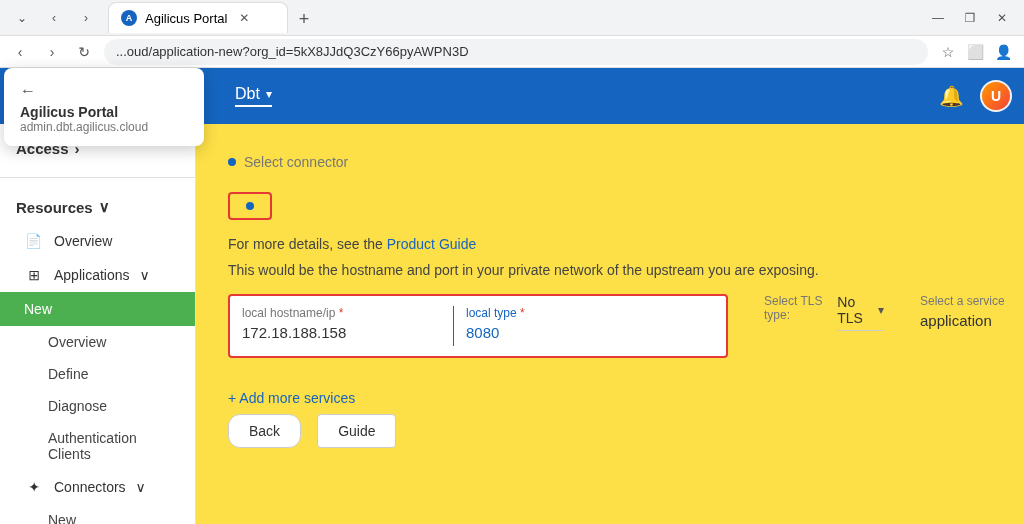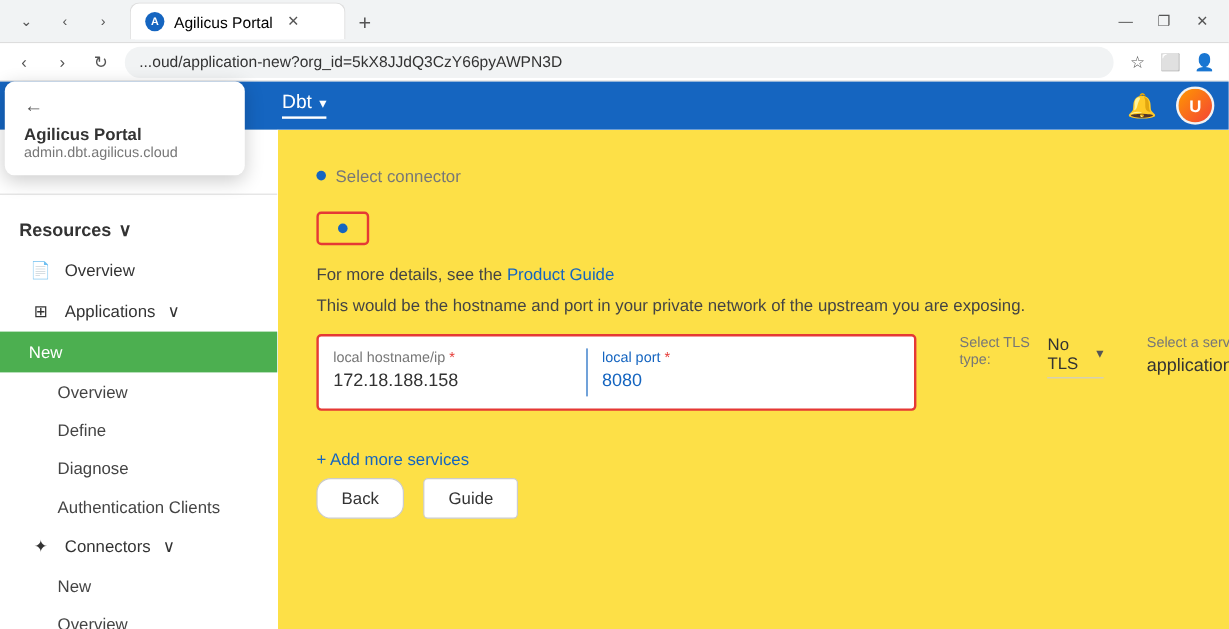--- a/index.html
+++ b/index.html
@@ -146,21 +146,21 @@
     
     .app {
       display: flex;
       flex-direction: column;
       height: calc(524px - 68px);
     }
 
     
     .top-nav {
       background: #1565c0;
-      height: 40px;
+      height: 56px;
       display: flex;
       align-items: center;
       padding: 0 12px;
       gap: 16px;
       flex-shrink: 0;
     }
     .hamburger {
       color: white;
       font-size: 20px;
       cursor: pointer;
@@ -226,21 +226,21 @@
 
     
     .layout {
       display: flex;
       flex: 1;
       overflow: hidden;
     }
 
     
     .sidebar {
-      width: 232px;
+      width: 196px;
       background: white;
       border-right: 1px solid #e0e0e0;
       overflow-y: auto;
       flex-shrink: 0;
     }
     .sidebar-section {
       padding: 8px 0;
     }
     .sidebar-header {
       display: flex;
@@ -602,21 +602,21 @@
 
       
       <div style="display: flex; align-items: flex-start; gap: 16px; margin-bottom: 16px;">
         <div class="service-form-row">
           <div class="form-field">
             <span class="form-label required">local hostname/ip</span>
             <input class="form-input" type="text" value="172.18.188.158" style="">
           </div>
           <div class="form-divider"></div>
           <div class="form-field">
-            <span class="form-label active required">local port</span>
+            <span class="form-label active required">local type</span>
             <input class="form-input" type="text" value="8080" style="color: rgb(21, 101, 192);">
           </div>
         </div>
 
         <div class="tls-field">
           <span class="form-label">Select TLS type:</span>
           <div class="tls-select">
             <span>No TLS</span>
             <span class="tls-arrow">▾</span>
           </div>

